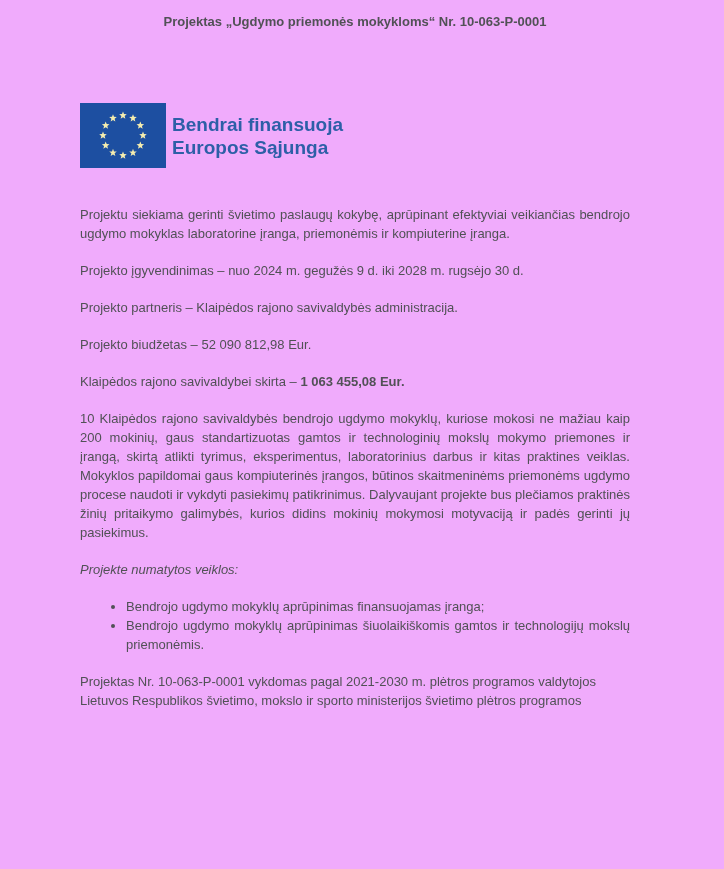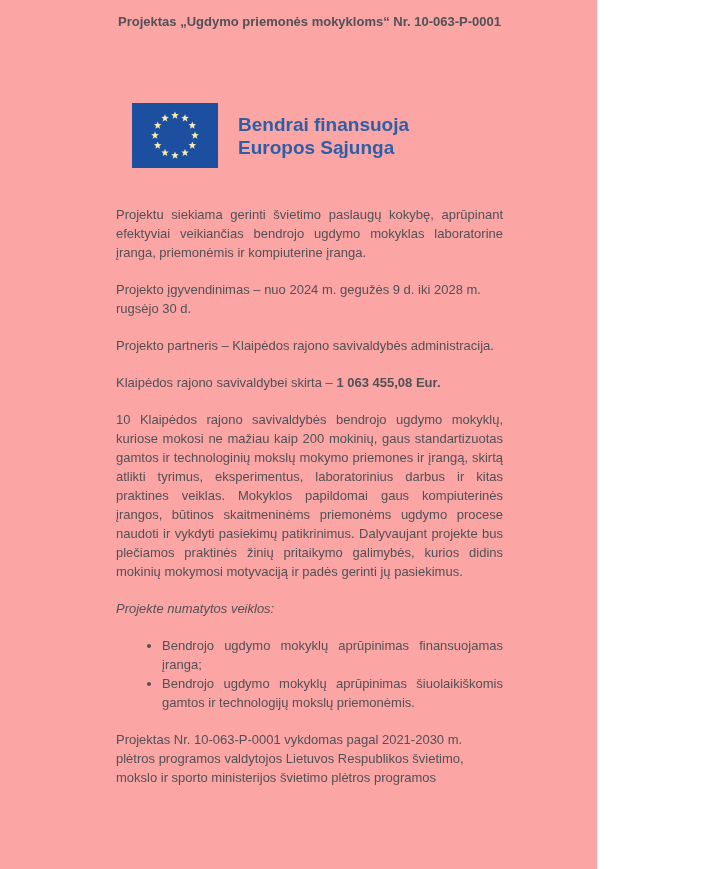--- a/index.html
+++ b/index.html
@@ -1,39 +1,39 @@
 <!DOCTYPE html>
 <html style="--flag-blue: #1d4fa1; --star-yellow: #f5edaf; --logo-text-blue: #2d5fa7; --body-text: #515156;"><head>
 <meta charset="utf-8">
 <style>
   html, body { margin: 0; padding: 0; background: #ffffff; }
   .page {
     position: relative;
-    width: 597px;
+    width: 724px;
     height: 869px;
     box-sizing: border-box;
-    padding: 12px 94px 0 116px;
-    background: #fca5a5;
+    padding: 12px 94px 0 80px;
+    background: #f0abfc;
     font-family: "Liberation Sans", sans-serif;
     font-size: 13px;
     line-height: 19px;
     color: var(--body-text, #515156);
     overflow: hidden;
   }
   .doc-title {
     font-size: 13px;
     font-weight: bold;
     text-align: center;
     margin: 0 0 72px 0;
   }
   .logo-block {
     display: flex;
     align-items: center;
-    gap: 20px;
-    margin: 0 0 37px 16px;
+    gap: 6px;
+    margin: 0 0 37px 0;
   }
   .eu-flag { width: 86px; height: 65px; display: block; flex: 0 0 auto; }
   .eu-flag rect { fill: var(--flag-blue, #1d4fa1); }
   .eu-flag polygon { fill: var(--star-yellow, #f5edaf); }
   .logo-caption {
     color: var(--logo-text-blue, #2d5fa7);
     font-weight: bold;
     font-size: 19px;
     line-height: 23px;
     white-space: nowrap;
@@ -82,20 +82,21 @@
     </div>
   </div>
 
 
   <p class="just">Projektu siekiama gerinti švietimo paslaugų kokybę, aprūpinant efektyviai veikiančias bendrojo ugdymo mokyklas laboratorine įranga, priemonėmis ir kompiuterine įranga.</p>
 
   <p>Projekto įgyvendinimas – nuo 2024 m. gegužės 9 d. iki 2028 m. rugsėjo 30 d.</p>
 
   <p>Projekto partneris – Klaipėdos rajono savivaldybės administracija.</p>
 
+  <p>Projekto biudžetas – 52 090 812,98 Eur.</p>
 
   <p><span>Klaipėdos rajono savivaldybei skirta – </span><strong>1 063 455,08 Eur.</strong></p>
 
   <p class="just">10 Klaipėdos rajono savivaldybės bendrojo ugdymo mokyklų, kuriose mokosi ne mažiau kaip 200 mokinių, gaus standartizuotas gamtos ir technologinių mokslų mokymo priemones ir įrangą, skirtą atlikti tyrimus, eksperimentus, laboratorinius darbus ir kitas praktines veiklas. Mokyklos papildomai gaus kompiuterinės įrangos, būtinos skaitmeninėms priemonėms ugdymo procese naudoti ir vykdyti pasiekimų patikrinimus. Dalyvaujant projekte bus plečiamos praktinės žinių pritaikymo galimybės, kurios didins mokinių mokymosi motyvaciją ir padės gerinti jų pasiekimus.</p>
 
   <p class="italic">Projekte numatytos veiklos:</p>
 
   <ul class="activities">
     <li>Bendrojo ugdymo mokyklų aprūpinimas finansuojamas įranga;</li>
     <li>Bendrojo ugdymo mokyklų aprūpinimas šiuolaikiškomis gamtos ir technologijų mokslų priemonėmis.</li>

